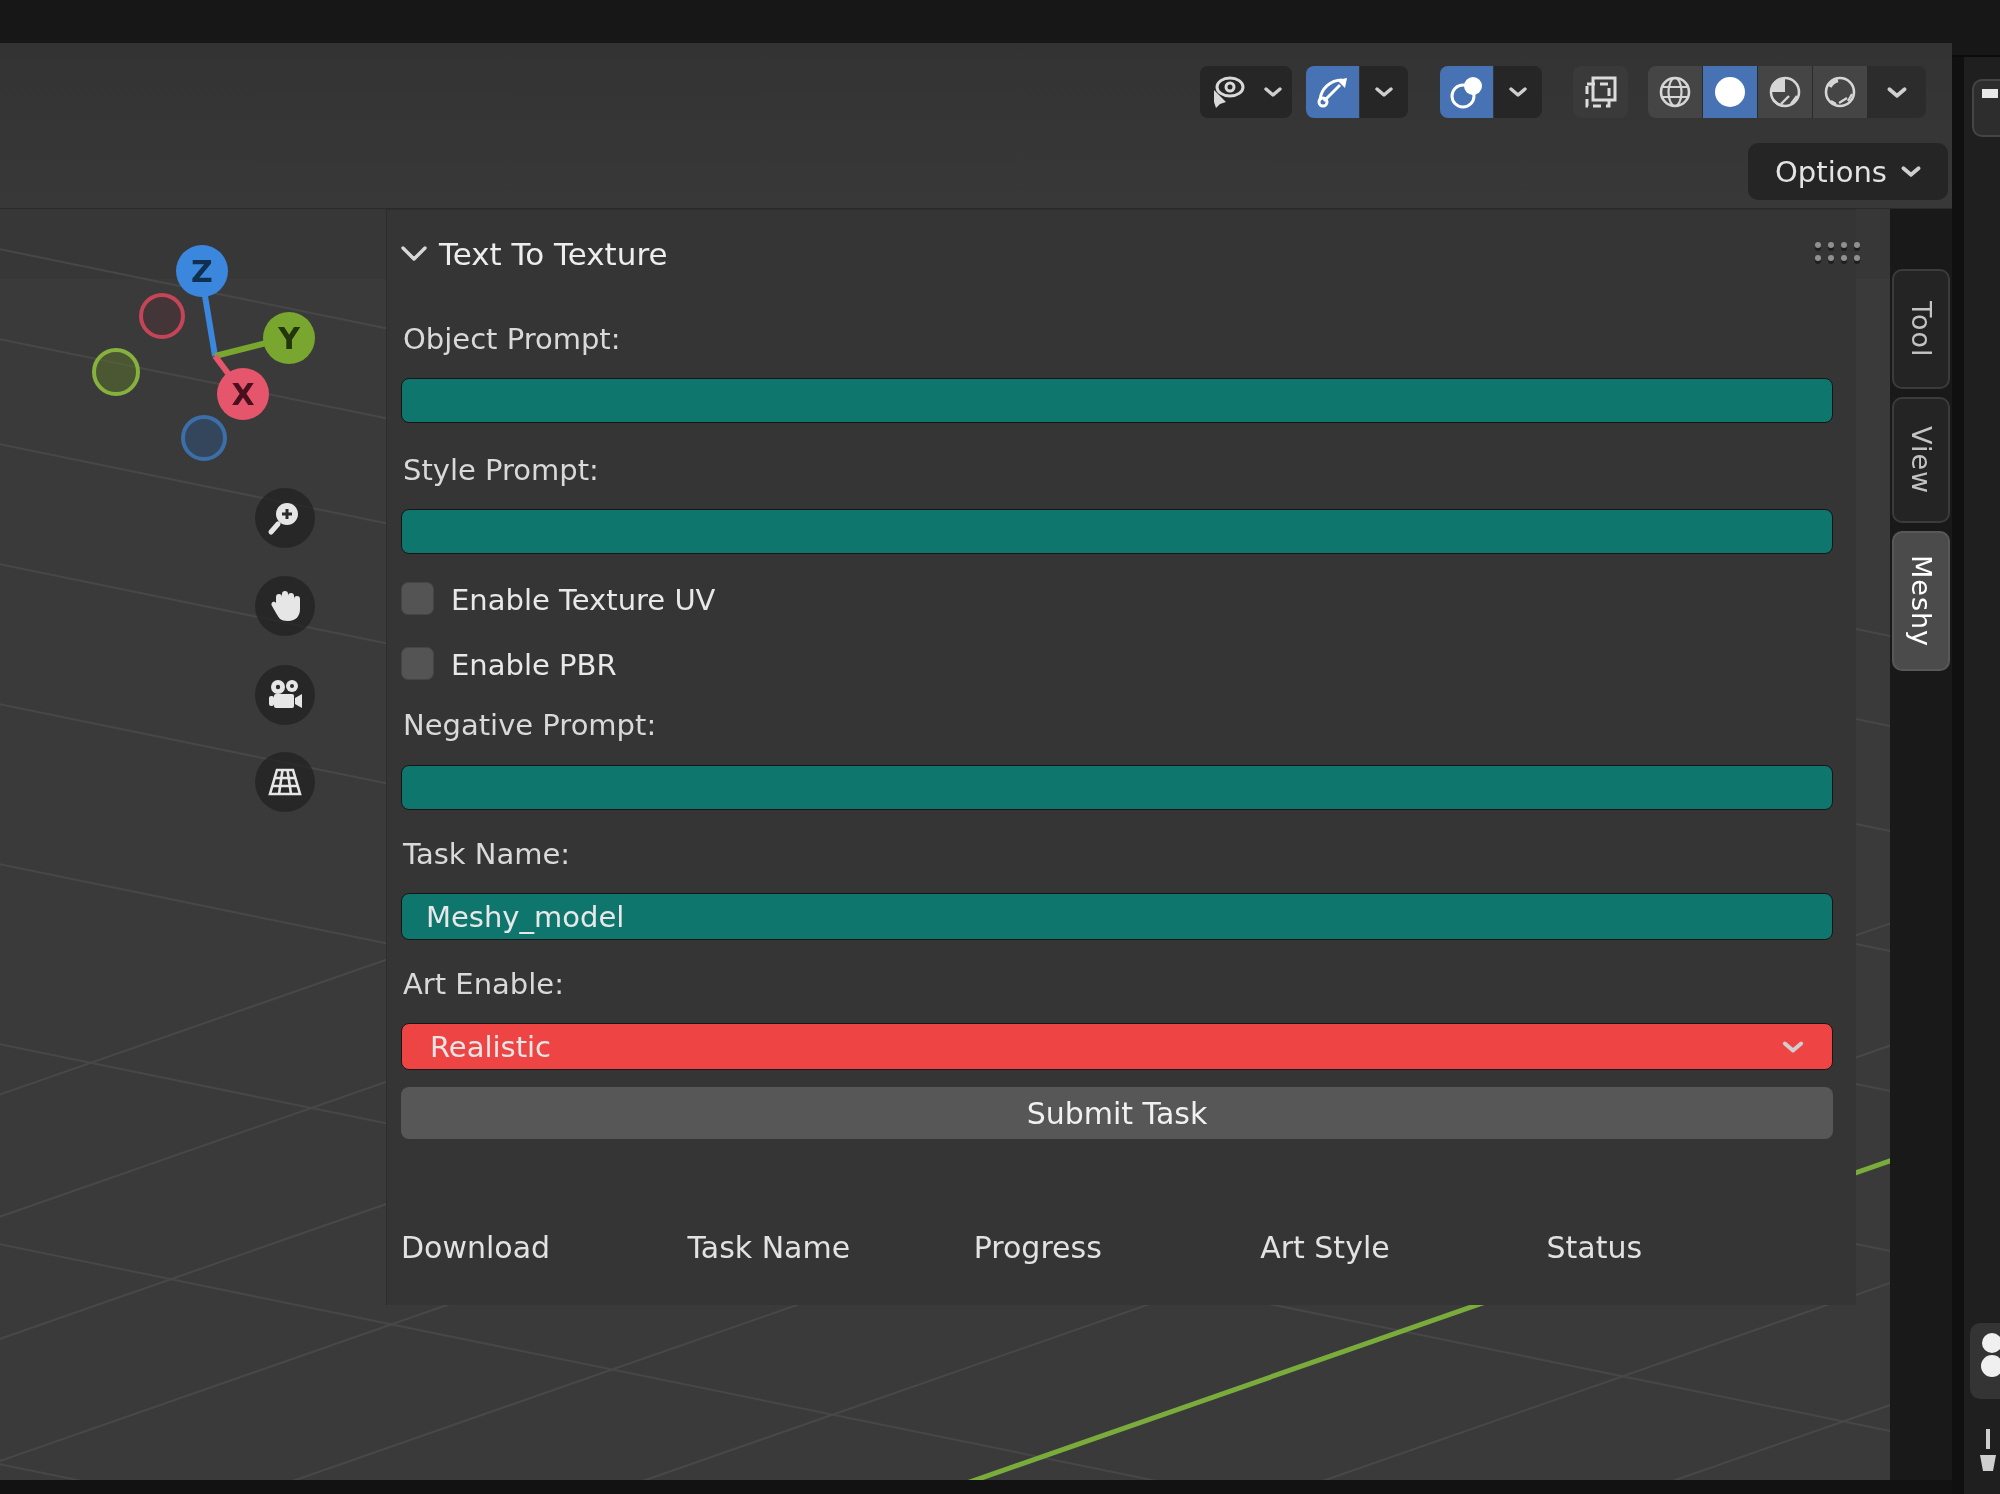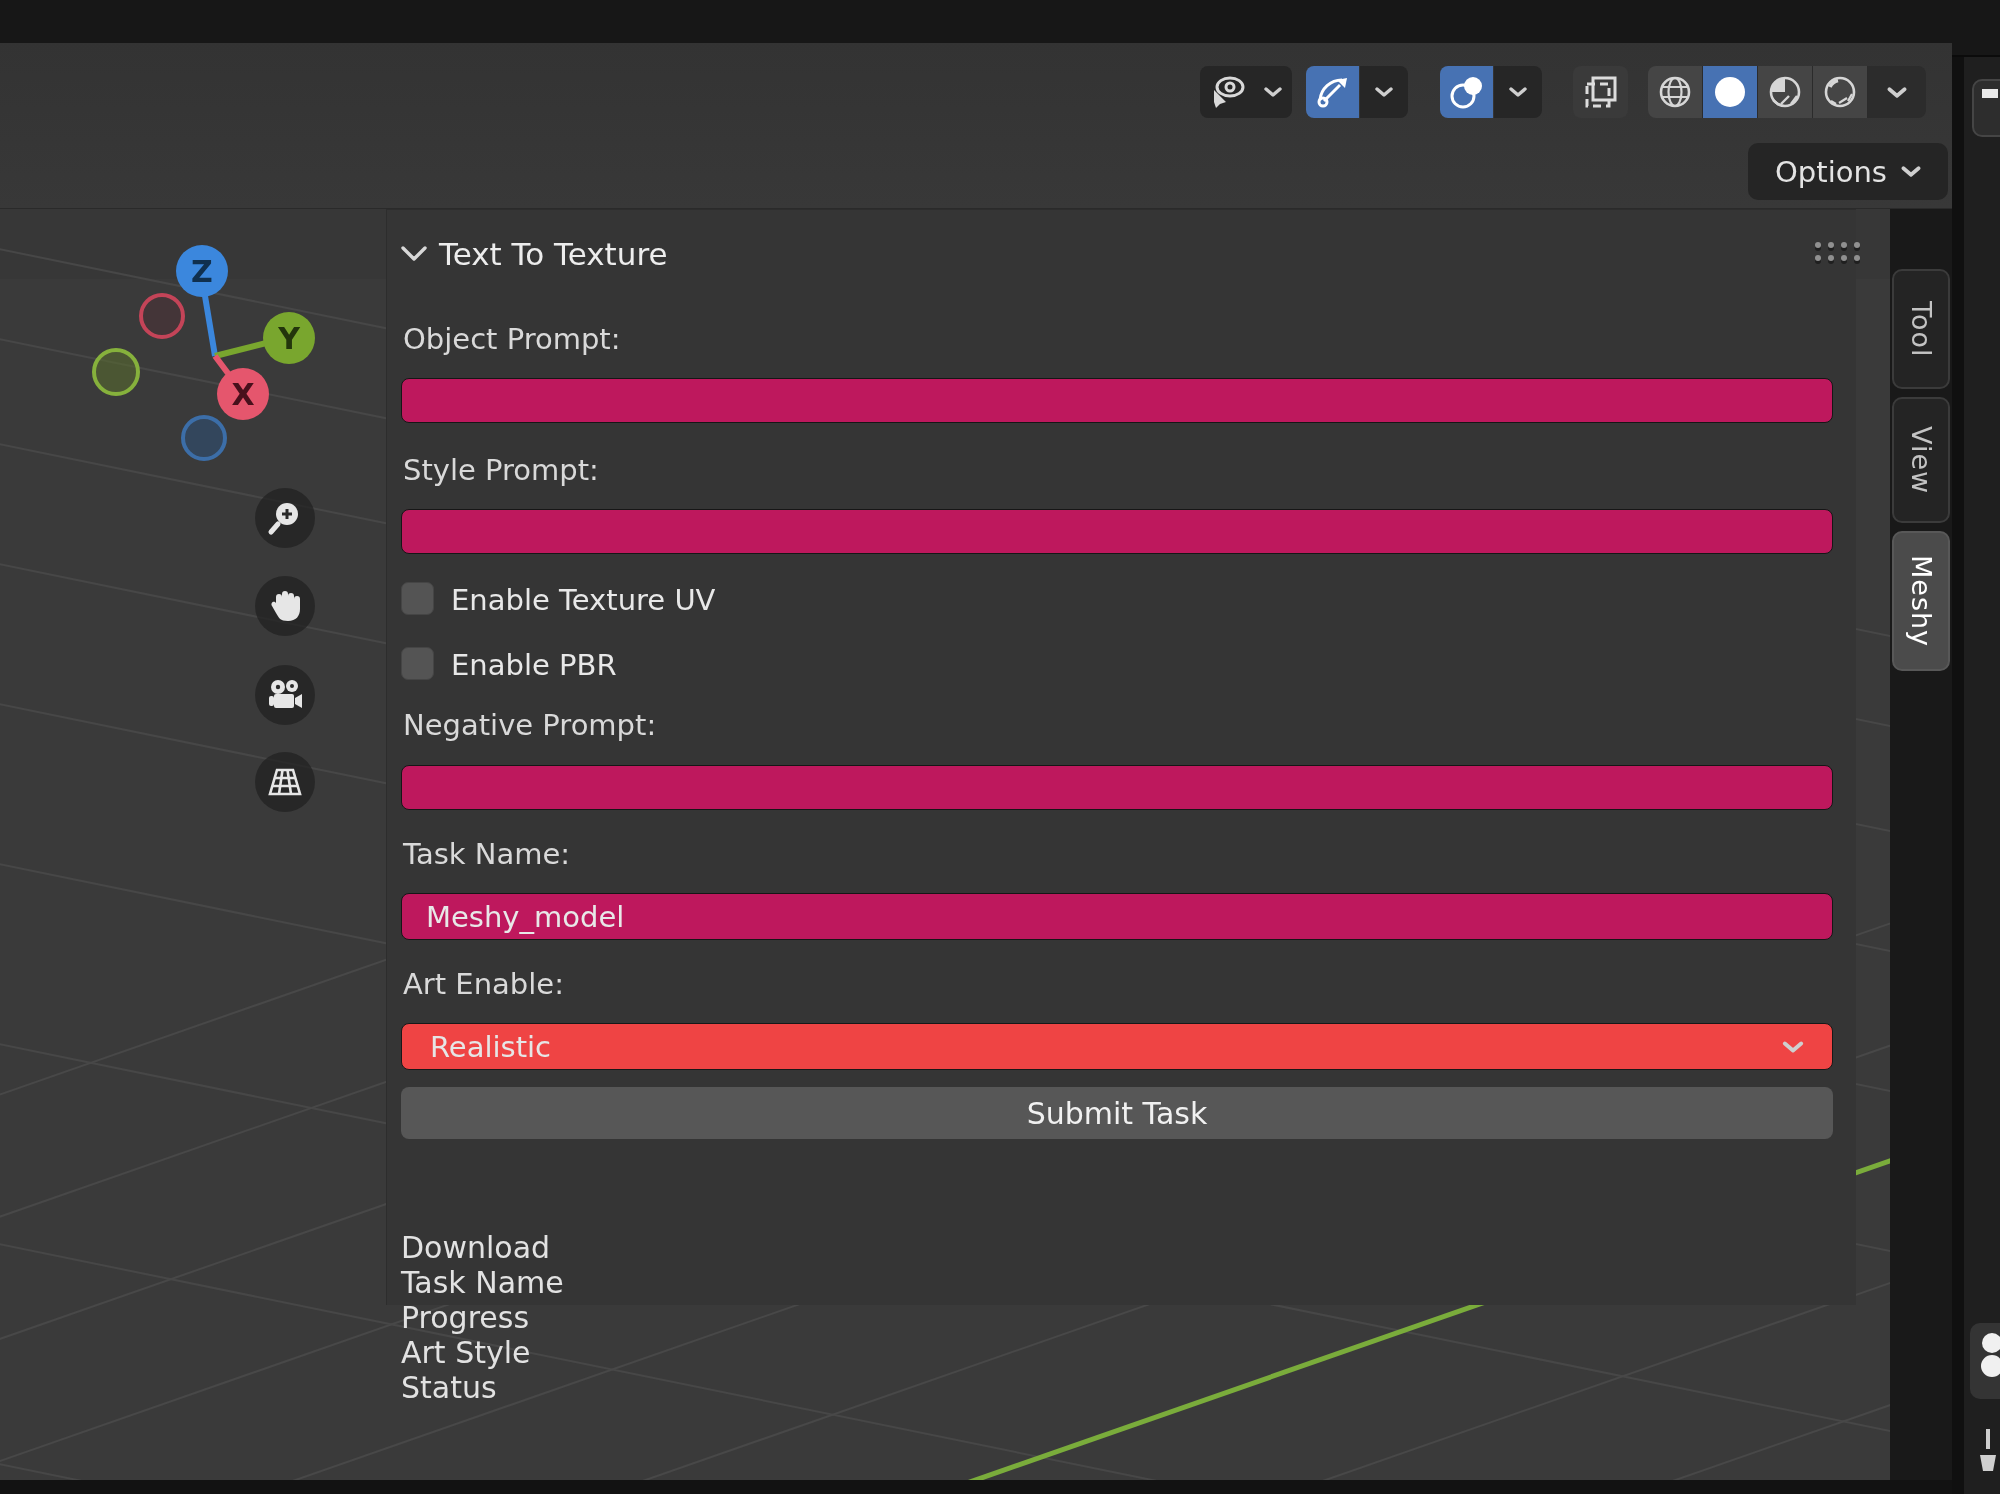--- a/index.html
+++ b/index.html
@@ -33,32 +33,32 @@
 
   
   #nav-gizmo{position:absolute;left:80px;top:183px;z-index:4;}
   .vbtn{position:absolute;width:60px;height:60px;border-radius:50%;background:rgba(34,34,34,.75);
     display:flex;align-items:center;justify-content:center;z-index:4;}
 
   
   #panel{position:absolute;left:386px;top:166px;width:1470px;height:1096px;background:#353535;
     border-left:1px solid #2d2d2d;border-top:1px solid #2d2d2d;z-index:6;}
   .plabel{position:absolute;left:16px;color:#d9d9d9;font-size:29px;white-space:nowrap;}
-  .pinput{position:absolute;left:14px;width:1432px;height:45px;background:#be185d;border:1px solid #161616;
+  .pinput{position:absolute;left:14px;width:1432px;height:45px;background:#0f766e;border:1px solid #161616;
     border-radius:8px;color:#e8e8e8;font-size:29px;padding:0 24px;outline:none;}
   .pbtn{position:absolute;left:14px;width:1432px;height:52px;background:#575757;border-radius:8px;
     display:flex;align-items:center;justify-content:center;color:#f1f1f1;font-size:30px;}
   .cbox{position:absolute;left:14px;width:33px;height:33px;background:#545454;border-radius:7px;border:1px solid #454545;}
   #panel-title{position:absolute;left:52px;top:26px;color:#ededed;font-size:31px;}
   #panel-chevron{position:absolute;left:12px;top:34px;}
   #drag-dots{position:absolute;left:1428px;top:32px;display:grid;grid-template-columns:repeat(4,1fr);grid-gap:7px;}
   #drag-dots span{width:6px;height:6px;border-radius:50%;background:#909090;box-shadow:0 3px 0 #1f1f1f;}
   #art-select{position:absolute;left:14px;top:813px;width:1432px;height:47px;background:#ef4444;border:1px solid #181818;
     border-radius:8px;display:flex;align-items:center;color:#e6e6e6;font-size:29px;padding:0 28px;}
-  #task-table-head{position:absolute;left:14px;top:1020px;width:1432px;display:flex;flex-direction:column;}
+  #task-table-head{position:absolute;left:14px;top:1020px;width:1432px;display:flex;}
   #task-table-head div{width:20%;color:#e2e2e2;font-size:30px;}
 
   
   #tab-col{position:absolute;left:1890px;top:166px;width:62px;height:1271px;background:#191919;z-index:6;}
   .vtab{position:absolute;left:2px;width:58px;border:2px solid #3b3b3b;background:#242424;border-radius:10px;
     display:flex;align-items:center;justify-content:center;}
   .vtab span{writing-mode:vertical-rl;color:#c3c3c3;font-size:27px;letter-spacing:1px;}
   .vtab.active{background:#4b4b4b;border-color:#585858;}
   .vtab.active span{color:#ffffff;}
 

